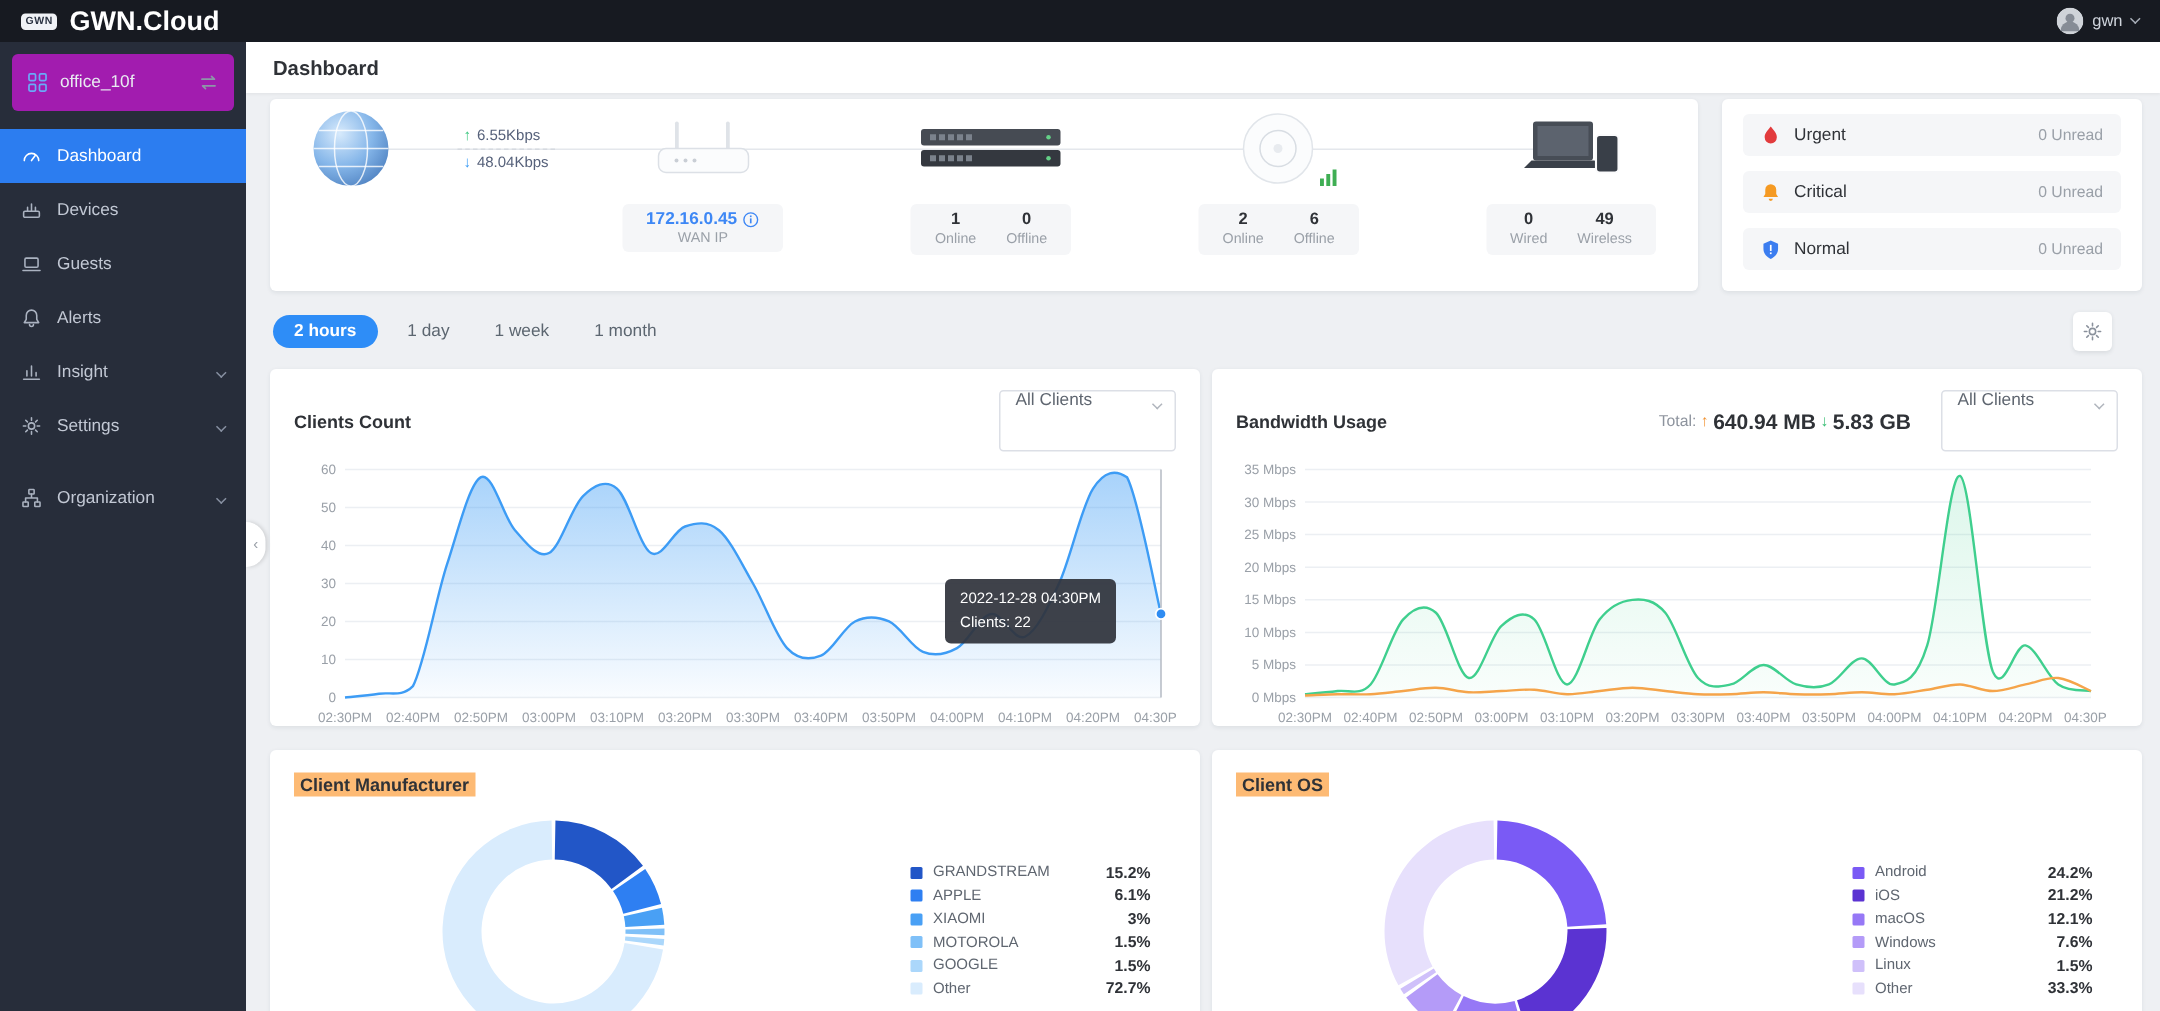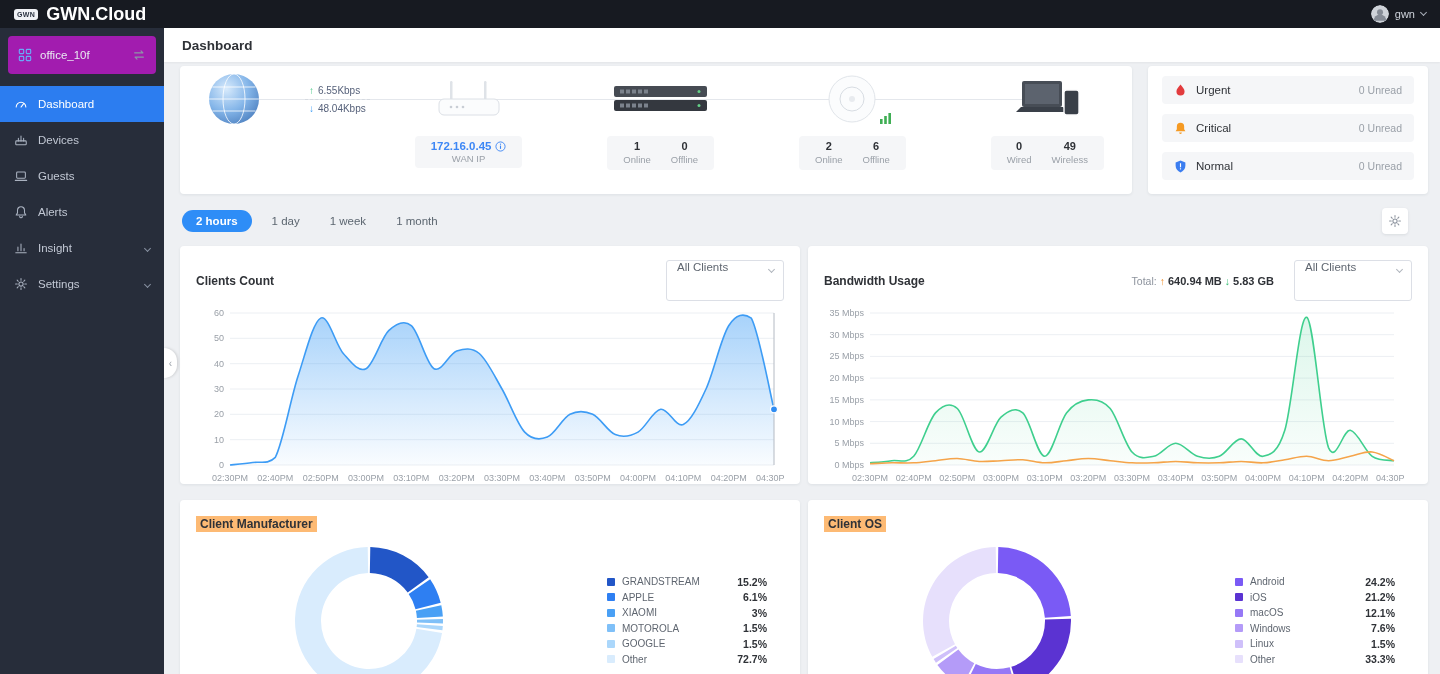--- a/index.html
+++ b/index.html
@@ -63,21 +63,21 @@
 .gear-btn svg{width:14px;height:14px;stroke:#8a919c;fill:none;stroke-width:1.2;stroke-linecap:round;}
 
 .row2,.row3{display:grid;grid-template-columns:620px 1fr;gap:8px;}
 .row2{margin-bottom:16px;}
 .chart-card{height:238px;padding:14px 16px;position:relative;}
 .chart-head{display:flex;align-items:center;gap:10px;}
 .chart-title{font-size:12px;font-weight:bold;}
 .select{position:relative;border:1px solid #dcdfe6;border-radius:3px;height:41px;display:flex;align-items:flex-start;padding:0 26px 0 10px;font-size:11.5px;color:#5f6670;min-width:118px;background:#fff;cursor:pointer;margin-left:auto;}
 .select .caret{position:absolute;right:9px;top:9px;border-color:#b0b5bd;}
 .total{display:flex;align-items:center;gap:3px;font-size:10.5px;color:#8d939d;margin-left:auto;}
-.total b{color:#2f3237;font-size:11px;font-weight:bold;}
+.total b{color:#2f3237;font-size:14px;font-weight:bold;}
 .total .up{color:#f0902e;font-weight:bold;}
 .total .down{color:#3cbf77;font-weight:bold;}
 .total + .select{margin-left:10px;}
 .chart-body{position:relative;height:184px;margin-top:2px;}
 svg.chart{display:block;}
 .chart text.tick{font-size:9px;fill:#9aa0a8;}
 .tooltip{position:absolute;right:56px;top:140px;background:rgba(48,52,60,.93);color:#fff;border-radius:4px;padding:6px 10px;font-size:10px;line-height:1.55;z-index:5;white-space:nowrap;}
 
 .donut-card{height:330px;position:relative;padding:14px 16px;}
 .donut-title{display:inline-block;font-size:12px;font-weight:bold;background:#fdba74;padding:1px 4px;}
@@ -162,20 +162,30 @@
         </svg>
       <span>Insight</span>
       <span class="nav-caret"></span>
     </div>
     <div class="nav-item">
       <svg viewBox="0 0 16 16">
           <circle cx="8" cy="8" r="2.4"></circle>
           <path d="M8 1.8v1.9M8 12.3v1.9M1.8 8h1.9M12.3 8h1.9M3.6 3.6l1.3 1.3M11.1 11.1l1.3 1.3M12.4 3.6l-1.3 1.3M4.9 11.1l-1.3 1.3"></path>
         </svg>
       <span>Settings</span>
+      <span class="nav-caret"></span>
+    </div>
+    <div class="nav-item org">
+      <svg viewBox="0 0 16 16">
+          <rect x="6" y="1.5" width="4" height="3.5" rx=".5"></rect>
+          <rect x="1.5" y="11" width="4" height="3.5" rx=".5"></rect>
+          <rect x="10.5" y="11" width="4" height="3.5" rx=".5"></rect>
+          <path d="M8 5v3M8 8H3.5v3M8 8h4.5v3"></path>
+        </svg>
+      <span>Organization</span>
       <span class="nav-caret"></span>
     </div>
   </div>
 </div>
 <div class="collapse-handle">‹</div>
 
 <div class="main">
   <div class="page-header">
     <span>Dashboard</span>
   </div>
@@ -401,20 +411,24 @@
               <text class="tick" x="442.0" y="178" text-anchor="middle">04:00PM</text>
               <text class="tick" x="487.3" y="178" text-anchor="middle">04:10PM</text>
               <text class="tick" x="532.7" y="178" text-anchor="middle">04:20PM</text>
               <text class="tick" x="578.0" y="178" text-anchor="middle">04:30PM</text>
               <path d="M34.0,162.0C37.8,161.6,49.1,160.7,56.7,159.5C64.2,158.2,71.8,162.0,79.3,154.4C86.9,140.0,94.4,96.6,102.0,73.3C109.6,50.1,117.1,18.9,124.7,15.1C132.2,11.3,139.8,42.1,147.3,50.5C154.9,59.0,162.4,69.5,170.0,65.7C177.6,61.9,185.1,34.9,192.7,27.7C200.2,20.6,207.8,16.3,215.3,22.7C222.9,29.0,230.4,61.5,238.0,65.7C245.6,70.0,253.1,50.5,260.7,48.0C268.2,45.5,275.8,44.2,283.3,50.5C290.9,56.9,298.4,72.9,306.0,86.0C313.6,99.1,321.1,121.0,328.7,129.1C336.2,137.1,343.8,137.1,351.3,134.1C358.9,131.2,366.4,115.1,374.0,111.3C381.6,107.5,389.1,108.0,396.7,111.3C404.2,114.7,411.8,128.6,419.3,131.6C426.9,134.6,434.4,133.3,442.0,129.1C449.6,124.8,457.1,107.5,464.7,106.3C472.2,105.0,479.8,124.8,487.3,121.5C494.9,118.1,502.4,102.5,510.0,86.0C517.6,69.5,525.1,34.5,532.7,22.7C540.2,10.8,547.8,10.0,555.3,15.1C562.9,29.0,574.2,91.1,578.0,106.3 L578.0,162 L34.0,162 Z" fill="url(#c1g0)"></path>
               <path d="M34.0,162.0C37.8,161.6,49.1,160.7,56.7,159.5C64.2,158.2,71.8,162.0,79.3,154.4C86.9,140.0,94.4,96.6,102.0,73.3C109.6,50.1,117.1,18.9,124.7,15.1C132.2,11.3,139.8,42.1,147.3,50.5C154.9,59.0,162.4,69.5,170.0,65.7C177.6,61.9,185.1,34.9,192.7,27.7C200.2,20.6,207.8,16.3,215.3,22.7C222.9,29.0,230.4,61.5,238.0,65.7C245.6,70.0,253.1,50.5,260.7,48.0C268.2,45.5,275.8,44.2,283.3,50.5C290.9,56.9,298.4,72.9,306.0,86.0C313.6,99.1,321.1,121.0,328.7,129.1C336.2,137.1,343.8,137.1,351.3,134.1C358.9,131.2,366.4,115.1,374.0,111.3C381.6,107.5,389.1,108.0,396.7,111.3C404.2,114.7,411.8,128.6,419.3,131.6C426.9,134.6,434.4,133.3,442.0,129.1C449.6,124.8,457.1,107.5,464.7,106.3C472.2,105.0,479.8,124.8,487.3,121.5C494.9,118.1,502.4,102.5,510.0,86.0C517.6,69.5,525.1,34.5,532.7,22.7C540.2,10.8,547.8,10.0,555.3,15.1C562.9,29.0,574.2,91.1,578.0,106.3" fill="none" stroke="#3d9cf5" stroke-width="1.6"></path>
               <line x1="578" x2="578" y1="10" y2="162" stroke="#b4bac3"></line>
               <circle cx="578" cy="106.3" r="3.5" fill="#2f8cf2" stroke="#fff" stroke-width="1.2"></circle>
             </svg>
           </div>
+        <div class="tooltip">
+          <div>2022-12-28 04:30PM</div>
+          <div>Clients: 22</div>
+        </div>
       </div>
       <div class="card chart-card">
         <div class="chart-head">
           <span class="chart-title">Bandwidth Usage</span>
           <span class="total">
             <span>Total:</span>
             <span class="up">↑</span>
               <b>640.94 MB</b>
             <span class="down">↓</span>
               <b>5.83 GB</b>

